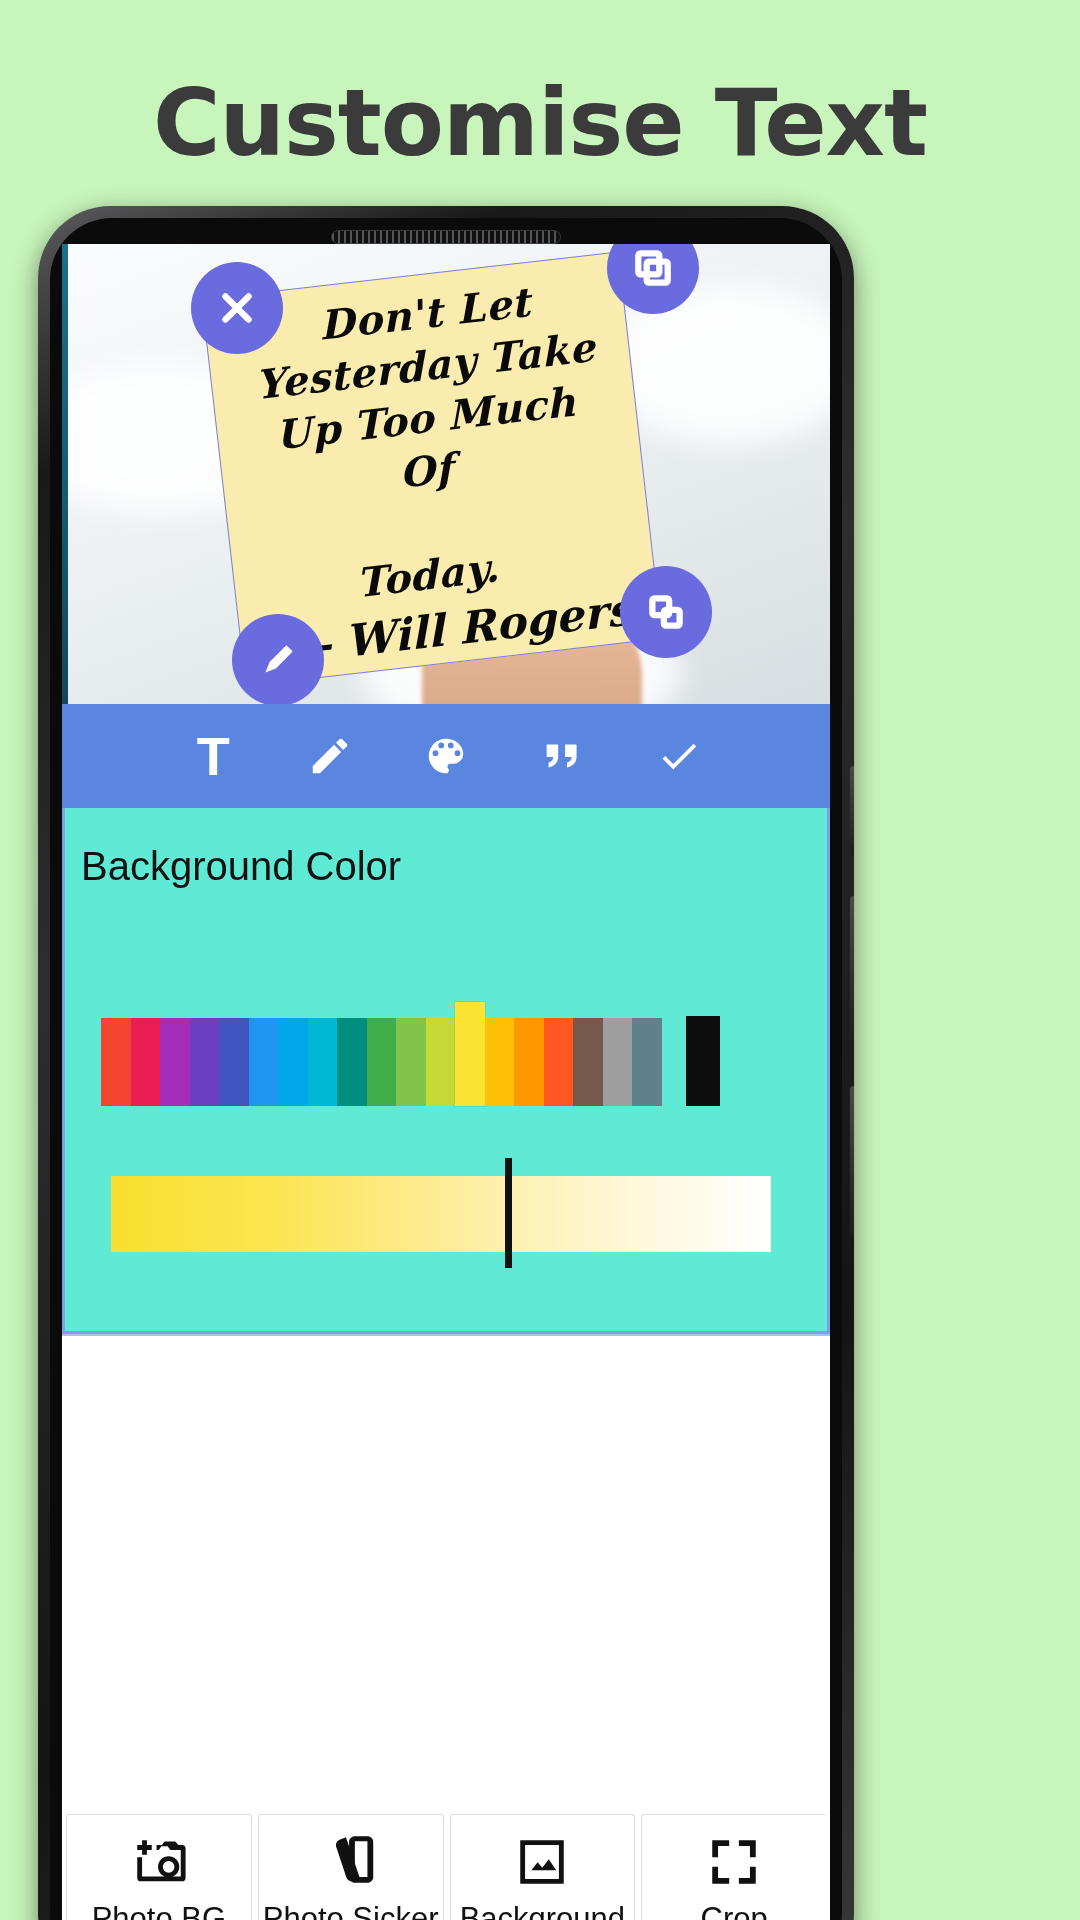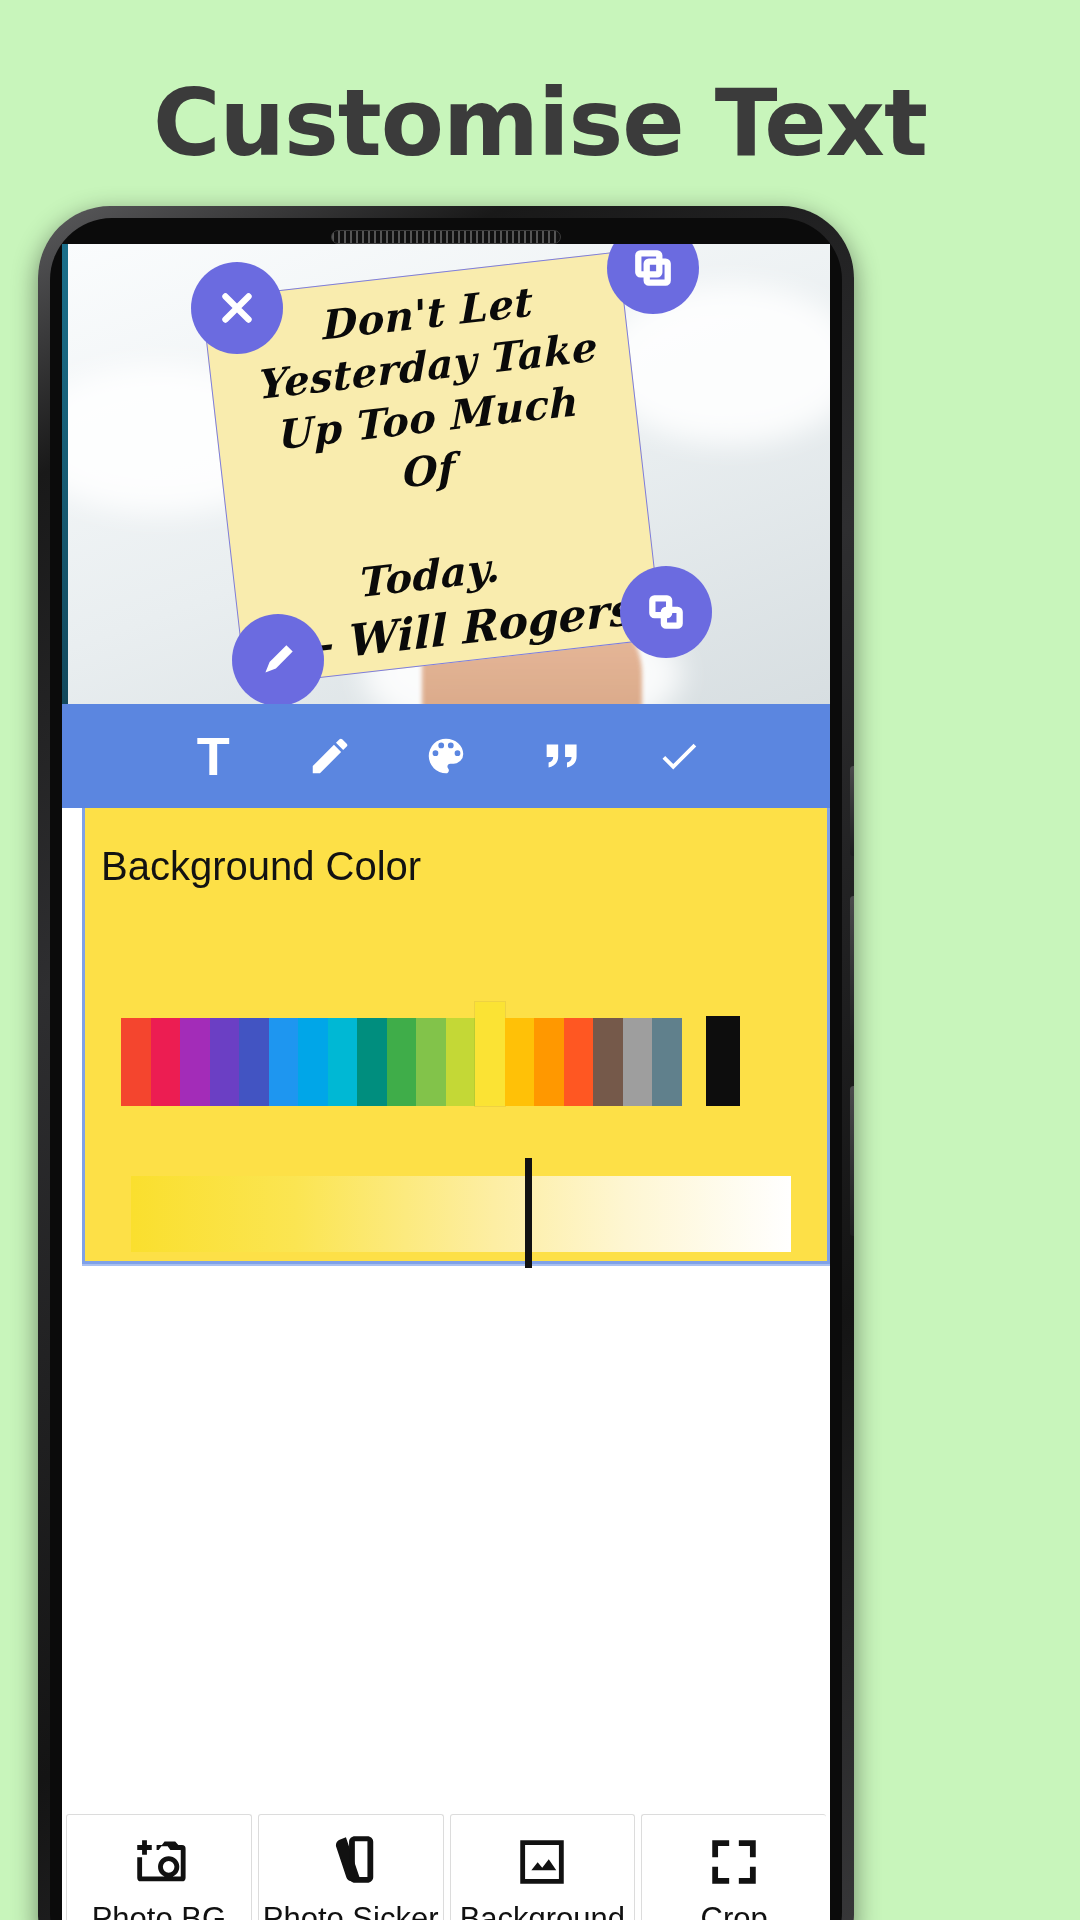--- a/index.html
+++ b/index.html
@@ -182,25 +182,25 @@
   }
   .tool-btn svg { width: 46px; height: 46px; fill: #fff; }
   .tool-btn .tchar {
     font-size: 54px; font-weight: bold; color: #fff;
     font-family: "Liberation Sans", sans-serif; line-height: 1;
   }
 
   
   .panel {
     position: relative;
-    background: #fde047;
-    height: 458px;
+    background: #5eead4;
+    height: 528px;
     border: 2px solid #a9c0f0;
     border-top: none;
-    border-left: none; border-right: none; margin-left: 20px;
+    border-left: none; border-right: none;
   }
   .panel-inner { position: relative; height: 100%; border-left: 3px solid #7fa1e8; border-right: 3px solid #7fa1e8; border-bottom: 3px solid #7fa1e8; }
 
   .panel-head {
     display: flex; align-items: center; justify-content: space-between;
     padding: 36px 34px 0 16px;
   }
   .panel-title {
     font-size: 40px;
     color: #121212;

